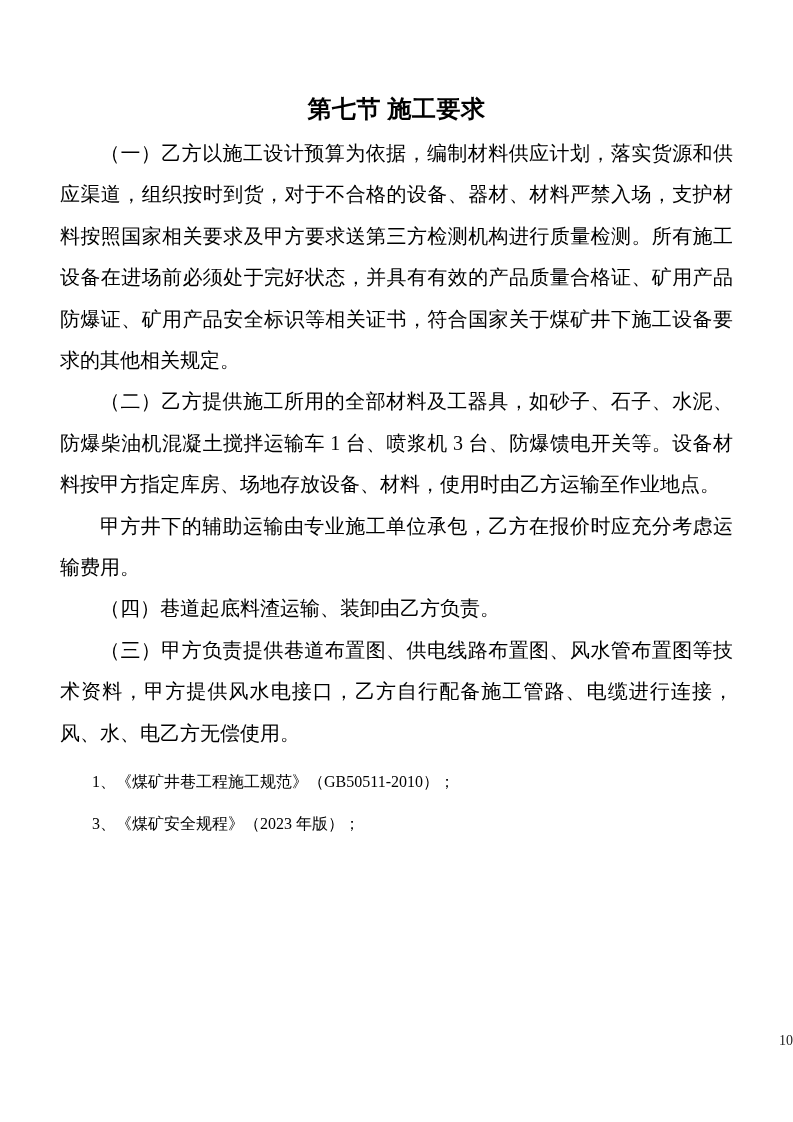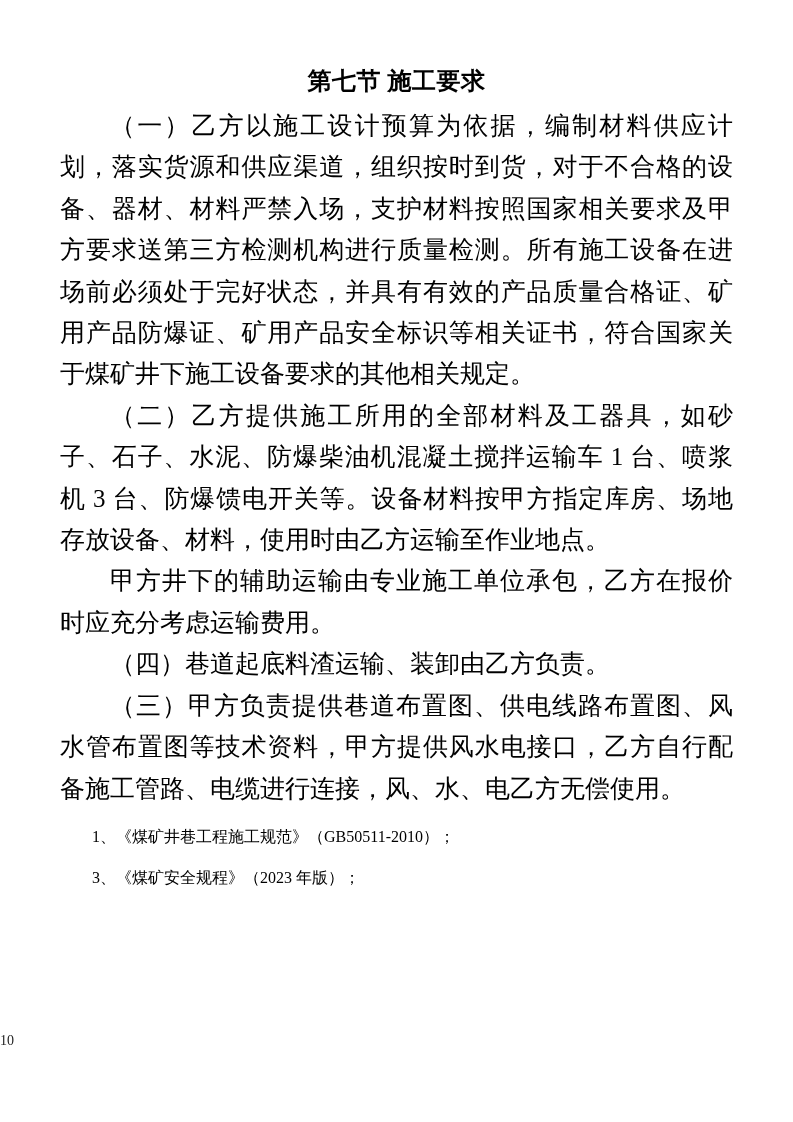--- a/index.html
+++ b/index.html
@@ -16,36 +16,36 @@
     color: #000000;
     font-family: "Liberation Serif", "DejaVu Serif", serif;
     overflow: hidden;
     box-sizing: border-box;
   }
   .doc {
     position: absolute;
     left: 60px;
     top: 0;
     width: 673px;
-    padding-top: 67px;
+    padding-top: 95px;
   }
   .section-title {
     margin: 0;
     font-size: 24px;
     line-height: 28px;
     font-weight: 700;
     text-align: center;
     letter-spacing: 0.5px;
   }
   .section-title.second {
     margin-top: 9px;
   }
   .para {
     margin: 0;
-    font-size: 25px;
+    font-size: 20px;
     line-height: 41.4px;
     text-align: justify;
     text-justify: inter-ideograph;
     text-indent: 2em;
   }
   .para.first {
     margin-top: 10px;
   }
   .list-item {
     margin: 0;
@@ -54,21 +54,21 @@
     text-indent: 2em;
   }
   .list-item.first {
     margin-top: 7px;
   }
   .page-number {
     position: absolute;
     left: 0;
     top: 1031px;
     width: 100%;
-    text-align: left;
+    text-align: right;
     font-size: 14px;
     line-height: 20px;
     color: #222222;
   }
 </style>
 </head>
 <body>
 
 <div class="page">
   <div class="doc">

